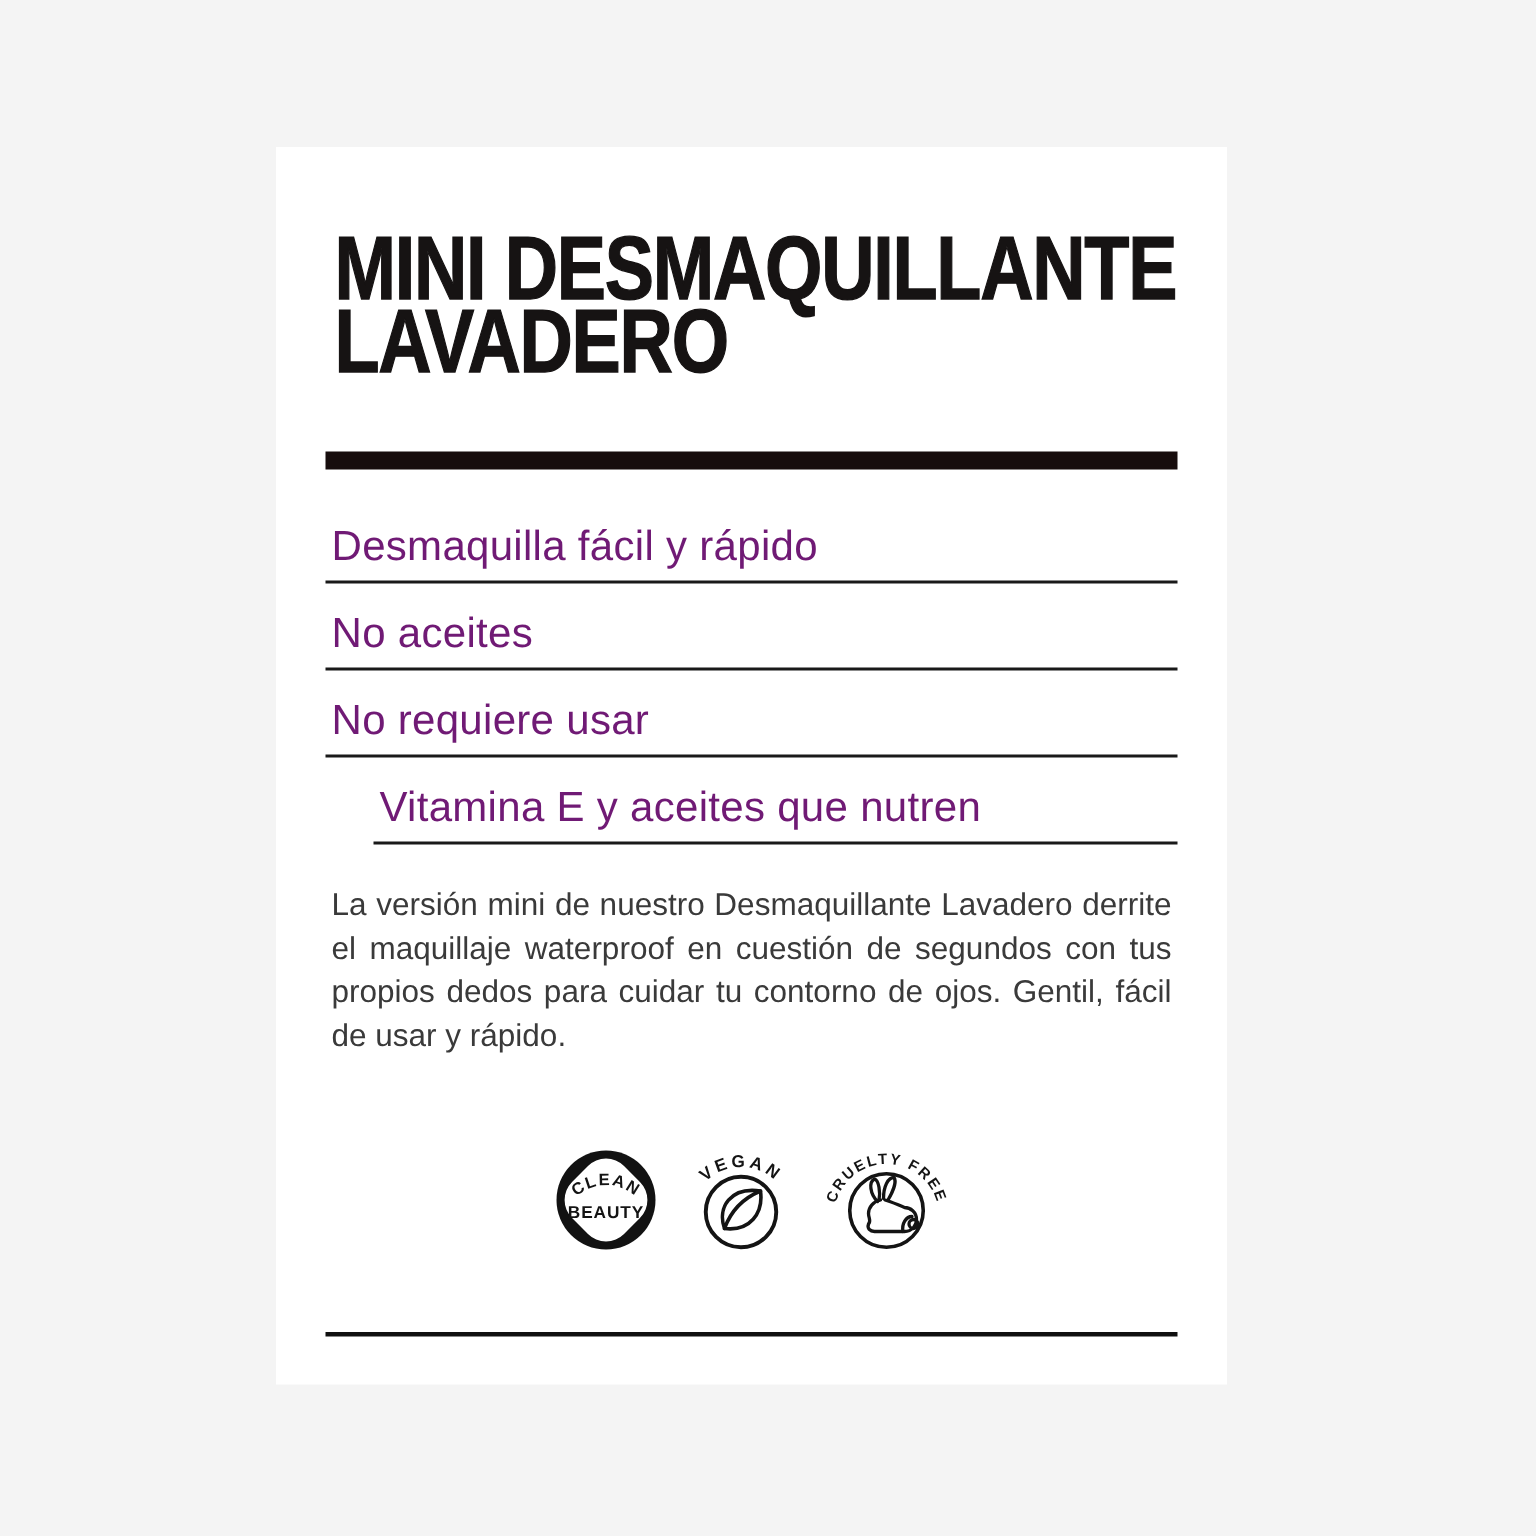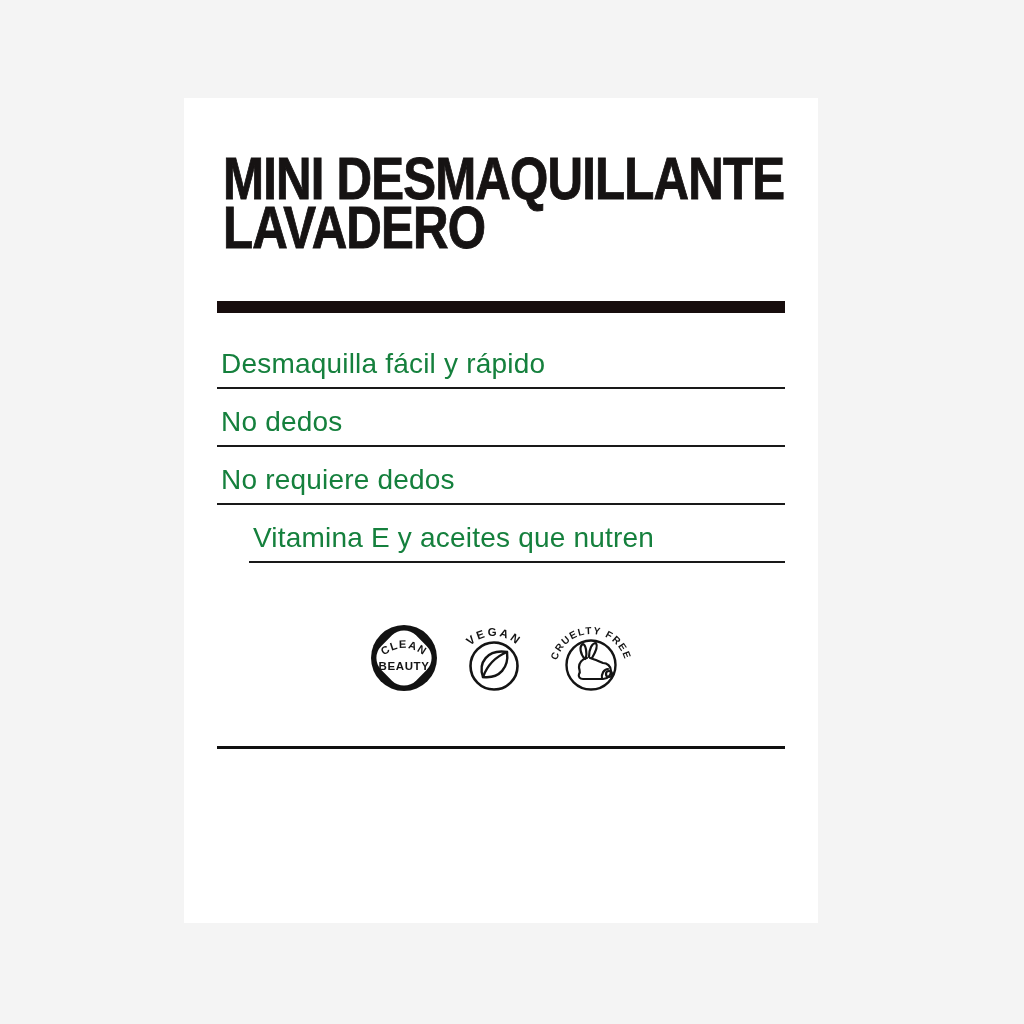--- a/index.html
+++ b/index.html
@@ -37,21 +37,21 @@
     margin-top: 49px;
     height: 12px;
     background: #170d0d;
   }
   .features {
     margin-top: 36px;
   }
   .feature {
     font-size: 28px;
     line-height: 30px;
-    color: #15803d;
+    color: #701a75;
     letter-spacing: 0.2px;
     padding: 0 0 8px 4px;
     border-bottom: 2.5px solid #191919;
     margin-bottom: 18px;
   }
   .feature:last-child { margin-bottom: 0; margin-left: 32px; }
   .description {
     margin-top: 26px;
     margin-left: 4px;
     width: 560px;
@@ -87,25 +87,26 @@
 
   <div class="title">
     <div>MINI DESMAQUILLANTE</div>
     <div>LAVADERO</div>
   </div>
 
   <div class="bar-thick"></div>
 
   <div class="features">
     <div class="feature">Desmaquilla fácil y rápido</div>
-    <div class="feature">No dedos</div>
-    <div class="feature">No requiere dedos</div>
+    <div class="feature">No aceites</div>
+    <div class="feature">No requiere usar</div>
     <div class="feature">Vitamina E y aceites que nutren</div>
   </div>
 
+  <div class="description">La versión mini de nuestro Desmaquillante Lavadero derrite el maquillaje waterproof en cuestión de segundos con tus propios dedos para cuidar tu contorno de ojos. Gentil, fácil de usar y rápido.</div>
 
   <div class="badges">
 
     <svg class="badge" width="70" height="70" viewBox="0 0 70 70">
       <circle cx="35" cy="35" r="33" fill="#121212"></circle>
       <rect x="10.5" y="10.5" width="49" height="49" rx="17" fill="#ffffff" transform="rotate(45 35 35)"></rect>
       <defs>
         <path id="cb-arc" d="M 11,36 Q 35,14 59,36"></path>
       </defs>
       <text font-size="11" letter-spacing="1.2">

